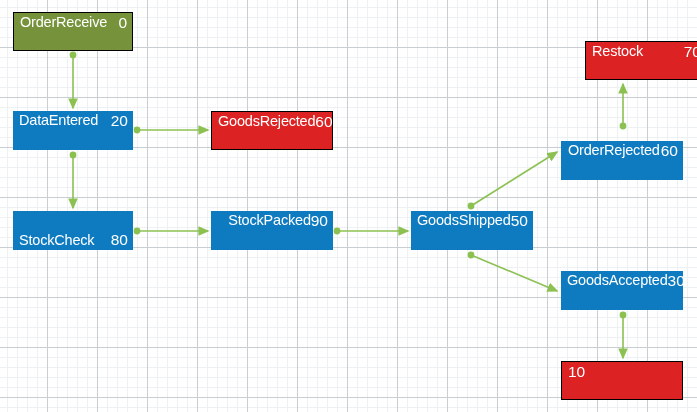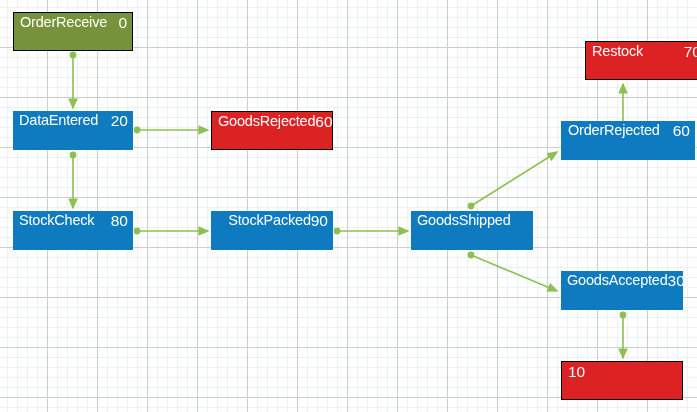--- a/index.html
+++ b/index.html
@@ -121,36 +121,37 @@
         <div class="n-value">0</div>
       </div>
       <div class="node blue" style="left: 13px; top: 111px; width: 120px; height: 39px;">
         <div class="n-label">DataEntered</div>
         <div class="n-value">20</div>
       </div>
       <div class="node red" style="left: 211px; top: 111px; width: 122px; height: 39px;">
         <div class="n-label">GoodsRejected</div>
         <div class="n-value">60</div>
       </div>
-      <div class="node blue" style="left: 13px; top: 211px; width: 120px; height: 39px;">
+      <div class="node blue" style="left: 13px; top: 211px; width: 120px; height: 39px; align-items: flex-end;">
         <div class="n-label">StockCheck</div>
         <div class="n-value">80</div>
       </div>
       <div class="node blue" style="left: 211px; top: 211px; width: 122px; height: 39px; justify-content: flex-end;">
         <div class="n-label">StockPacked</div>
         <div class="n-value">90</div>
       </div>
       <div class="node blue" style="left: 411px; top: 211px; width: 122px; height: 39px;">
         <div class="n-label">GoodsShipped</div>
+        <div class="n-value">50</div>
       </div>
       <div class="node red" style="left: 561px; top: 41px; width: 122px; height: 39px; margin-left: 24px;">
         <div class="n-label">Restock</div>
         <div class="n-value">70</div>
       </div>
-      <div class="node blue" style="left: 561px; top: 121px; width: 134px; height: 39px; padding-left: 7px;">
+      <div class="node blue" style="left: 561px; top: 141px; width: 122px; height: 39px; padding-left: 7px;">
         <div class="n-label">OrderRejected</div>
         <div class="n-value">60</div>
       </div>
       <div class="node blue" style="left: 561px; top: 271px; width: 122px; height: 39px;">
         <div class="n-label">GoodsAccepted</div>
         <div class="n-value">30</div>
       </div>
       <div class="node red" style="left: 561px; top: 361px; width: 122px; height: 39px;">
         <div class="n-value">10</div>
       </div>

